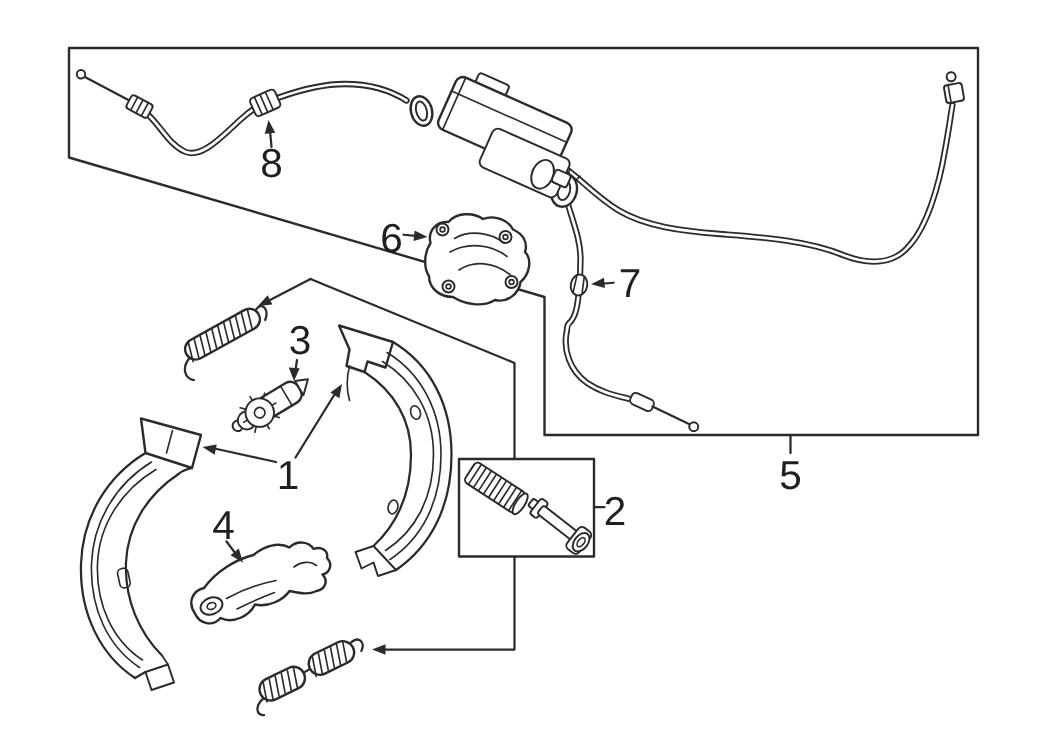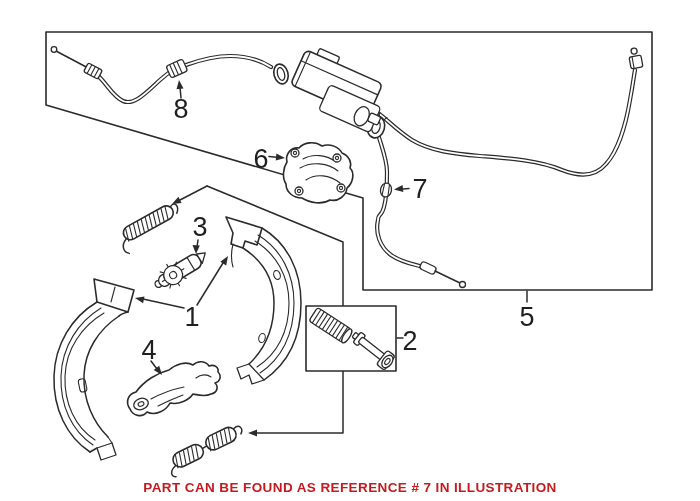--- a/index.html
+++ b/index.html
@@ -204,14 +204,13 @@
   <text class="lbl" x="192" y="326">1</text>
   <text class="lbl" x="410" y="350">2</text>
   <text class="lbl" x="200" y="236">3</text>
   <text class="lbl" x="149" y="359">4</text>
   <text class="lbl" x="527" y="326">5</text>
   <text class="lbl" x="261" y="168">6</text>
   <text class="lbl" x="420" y="198">7</text>
   <text class="lbl" x="181" y="118">8</text>
 </svg>
 
-<div id="caption">PART CAN BE FOUND AS REFERENCE # 7 IN ILLUSTRATION</div>
 </div>
 
 </body></html>

